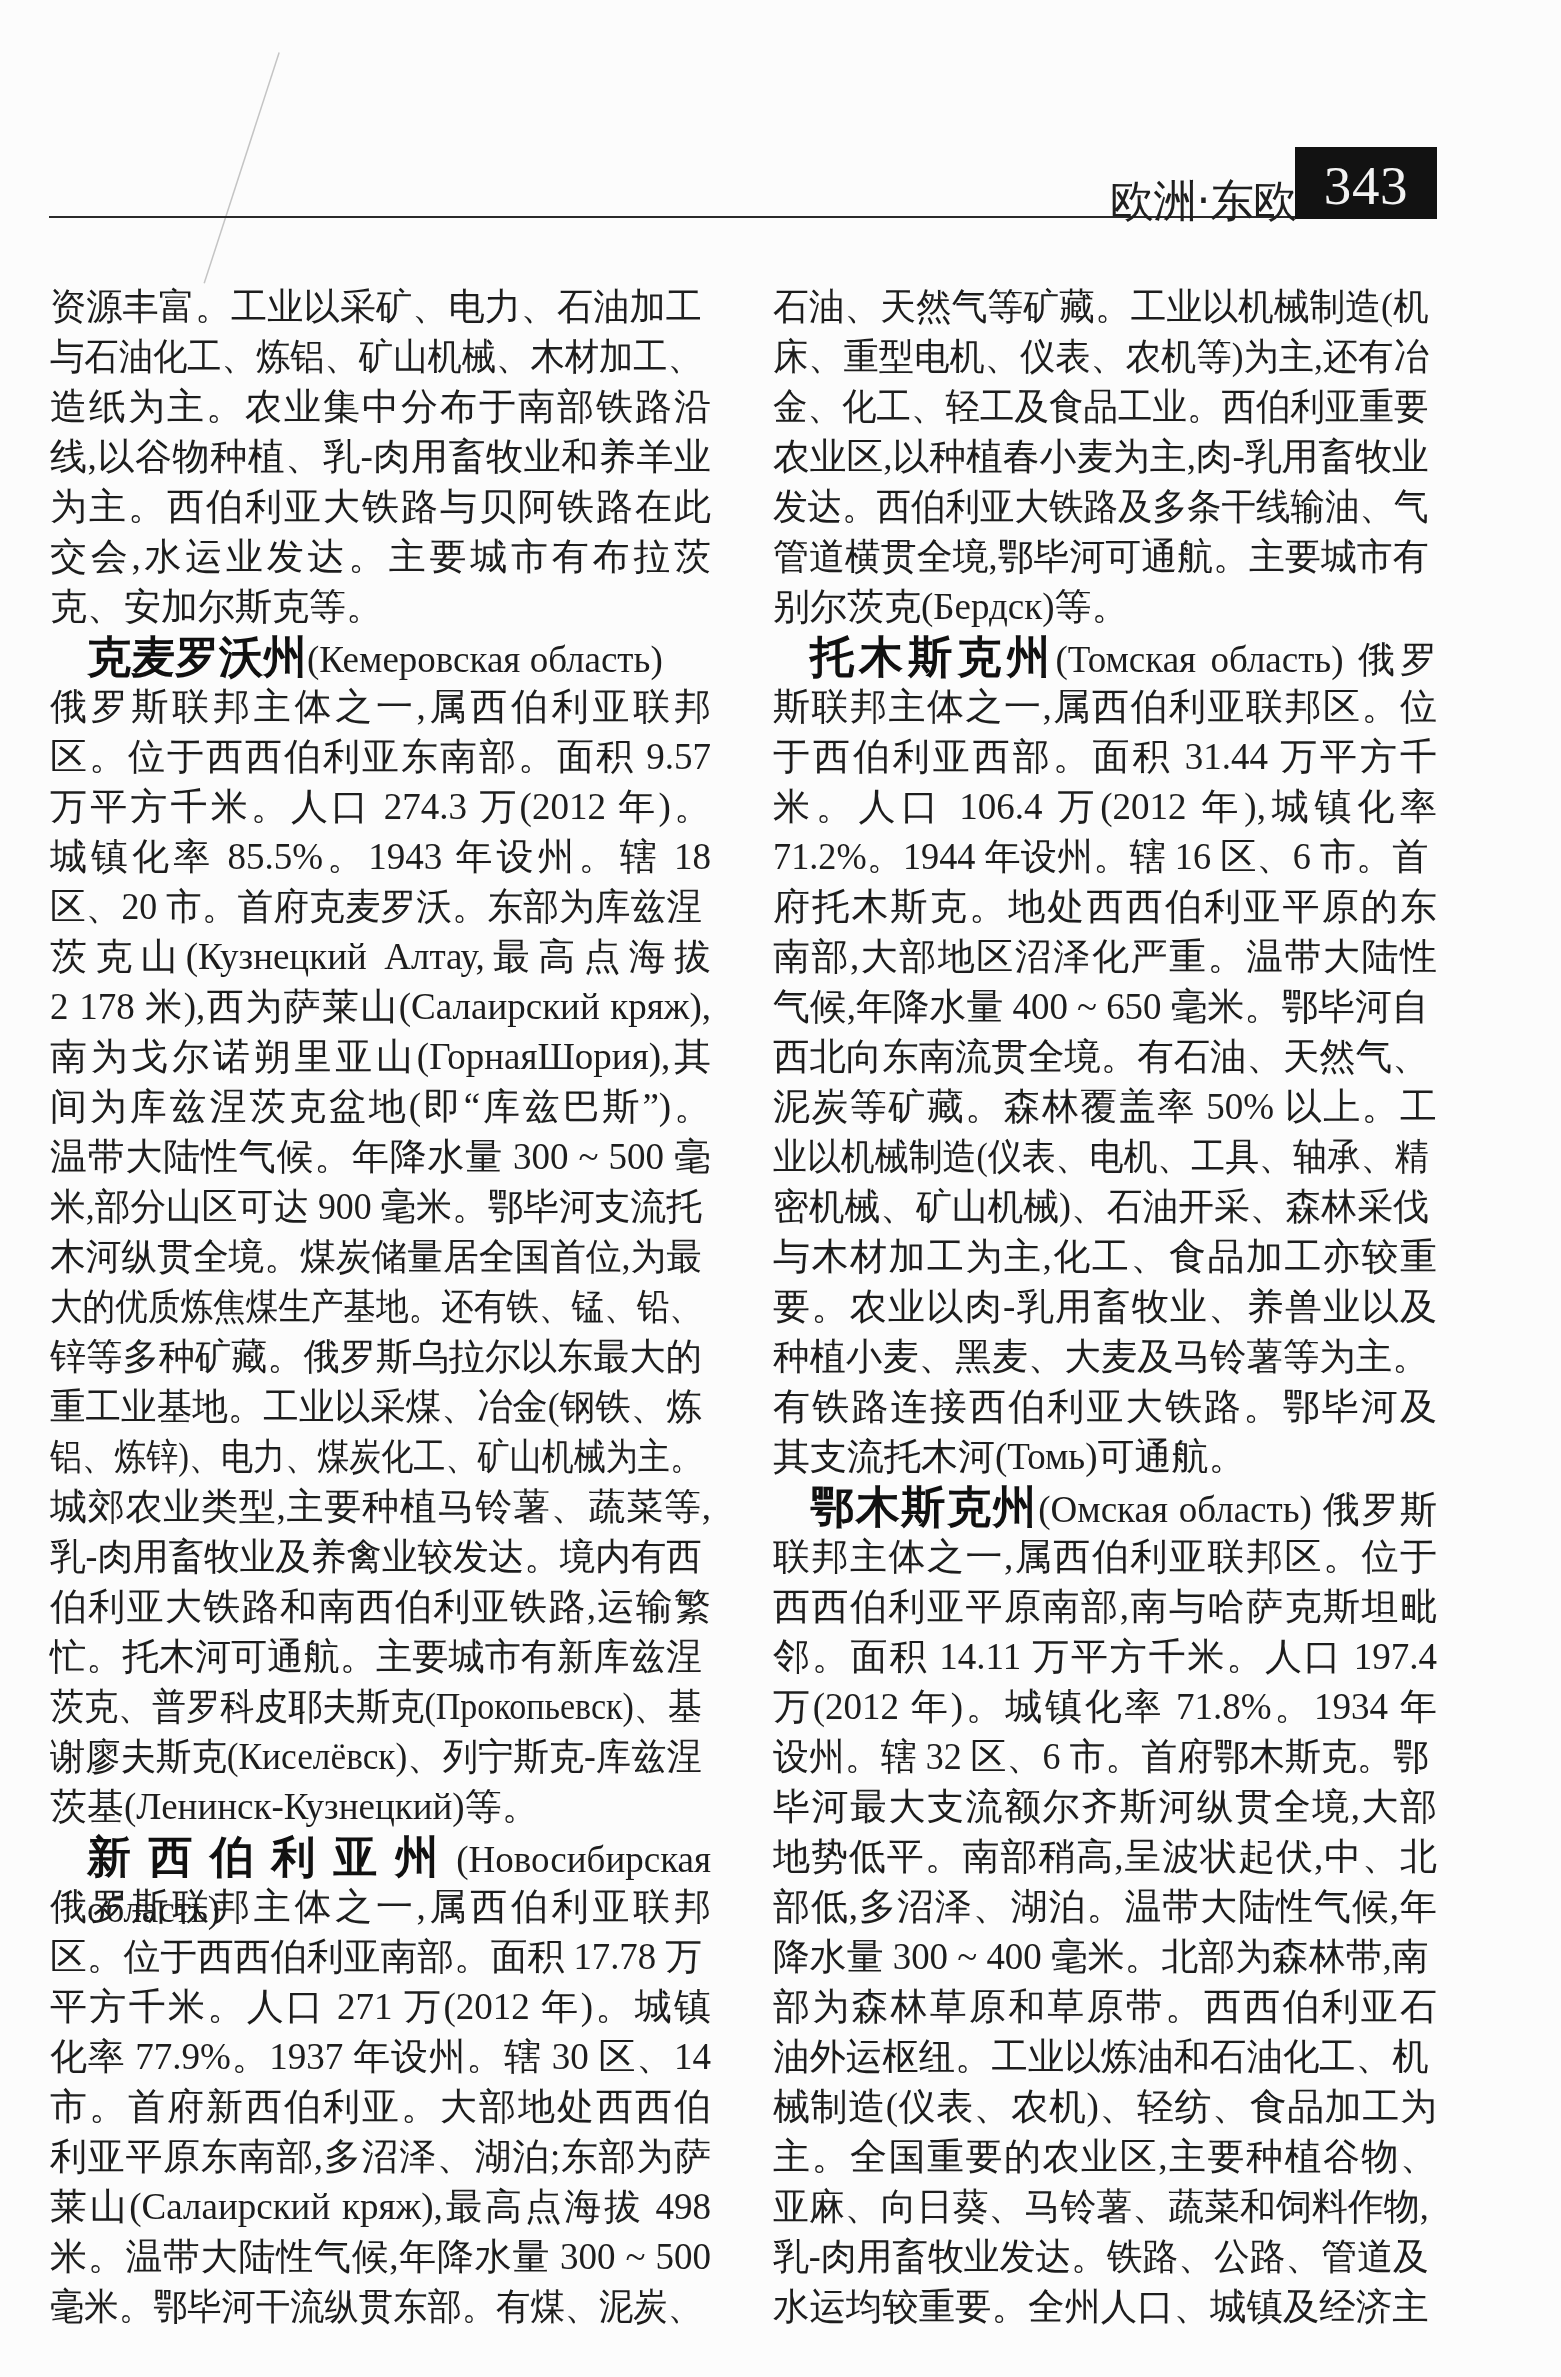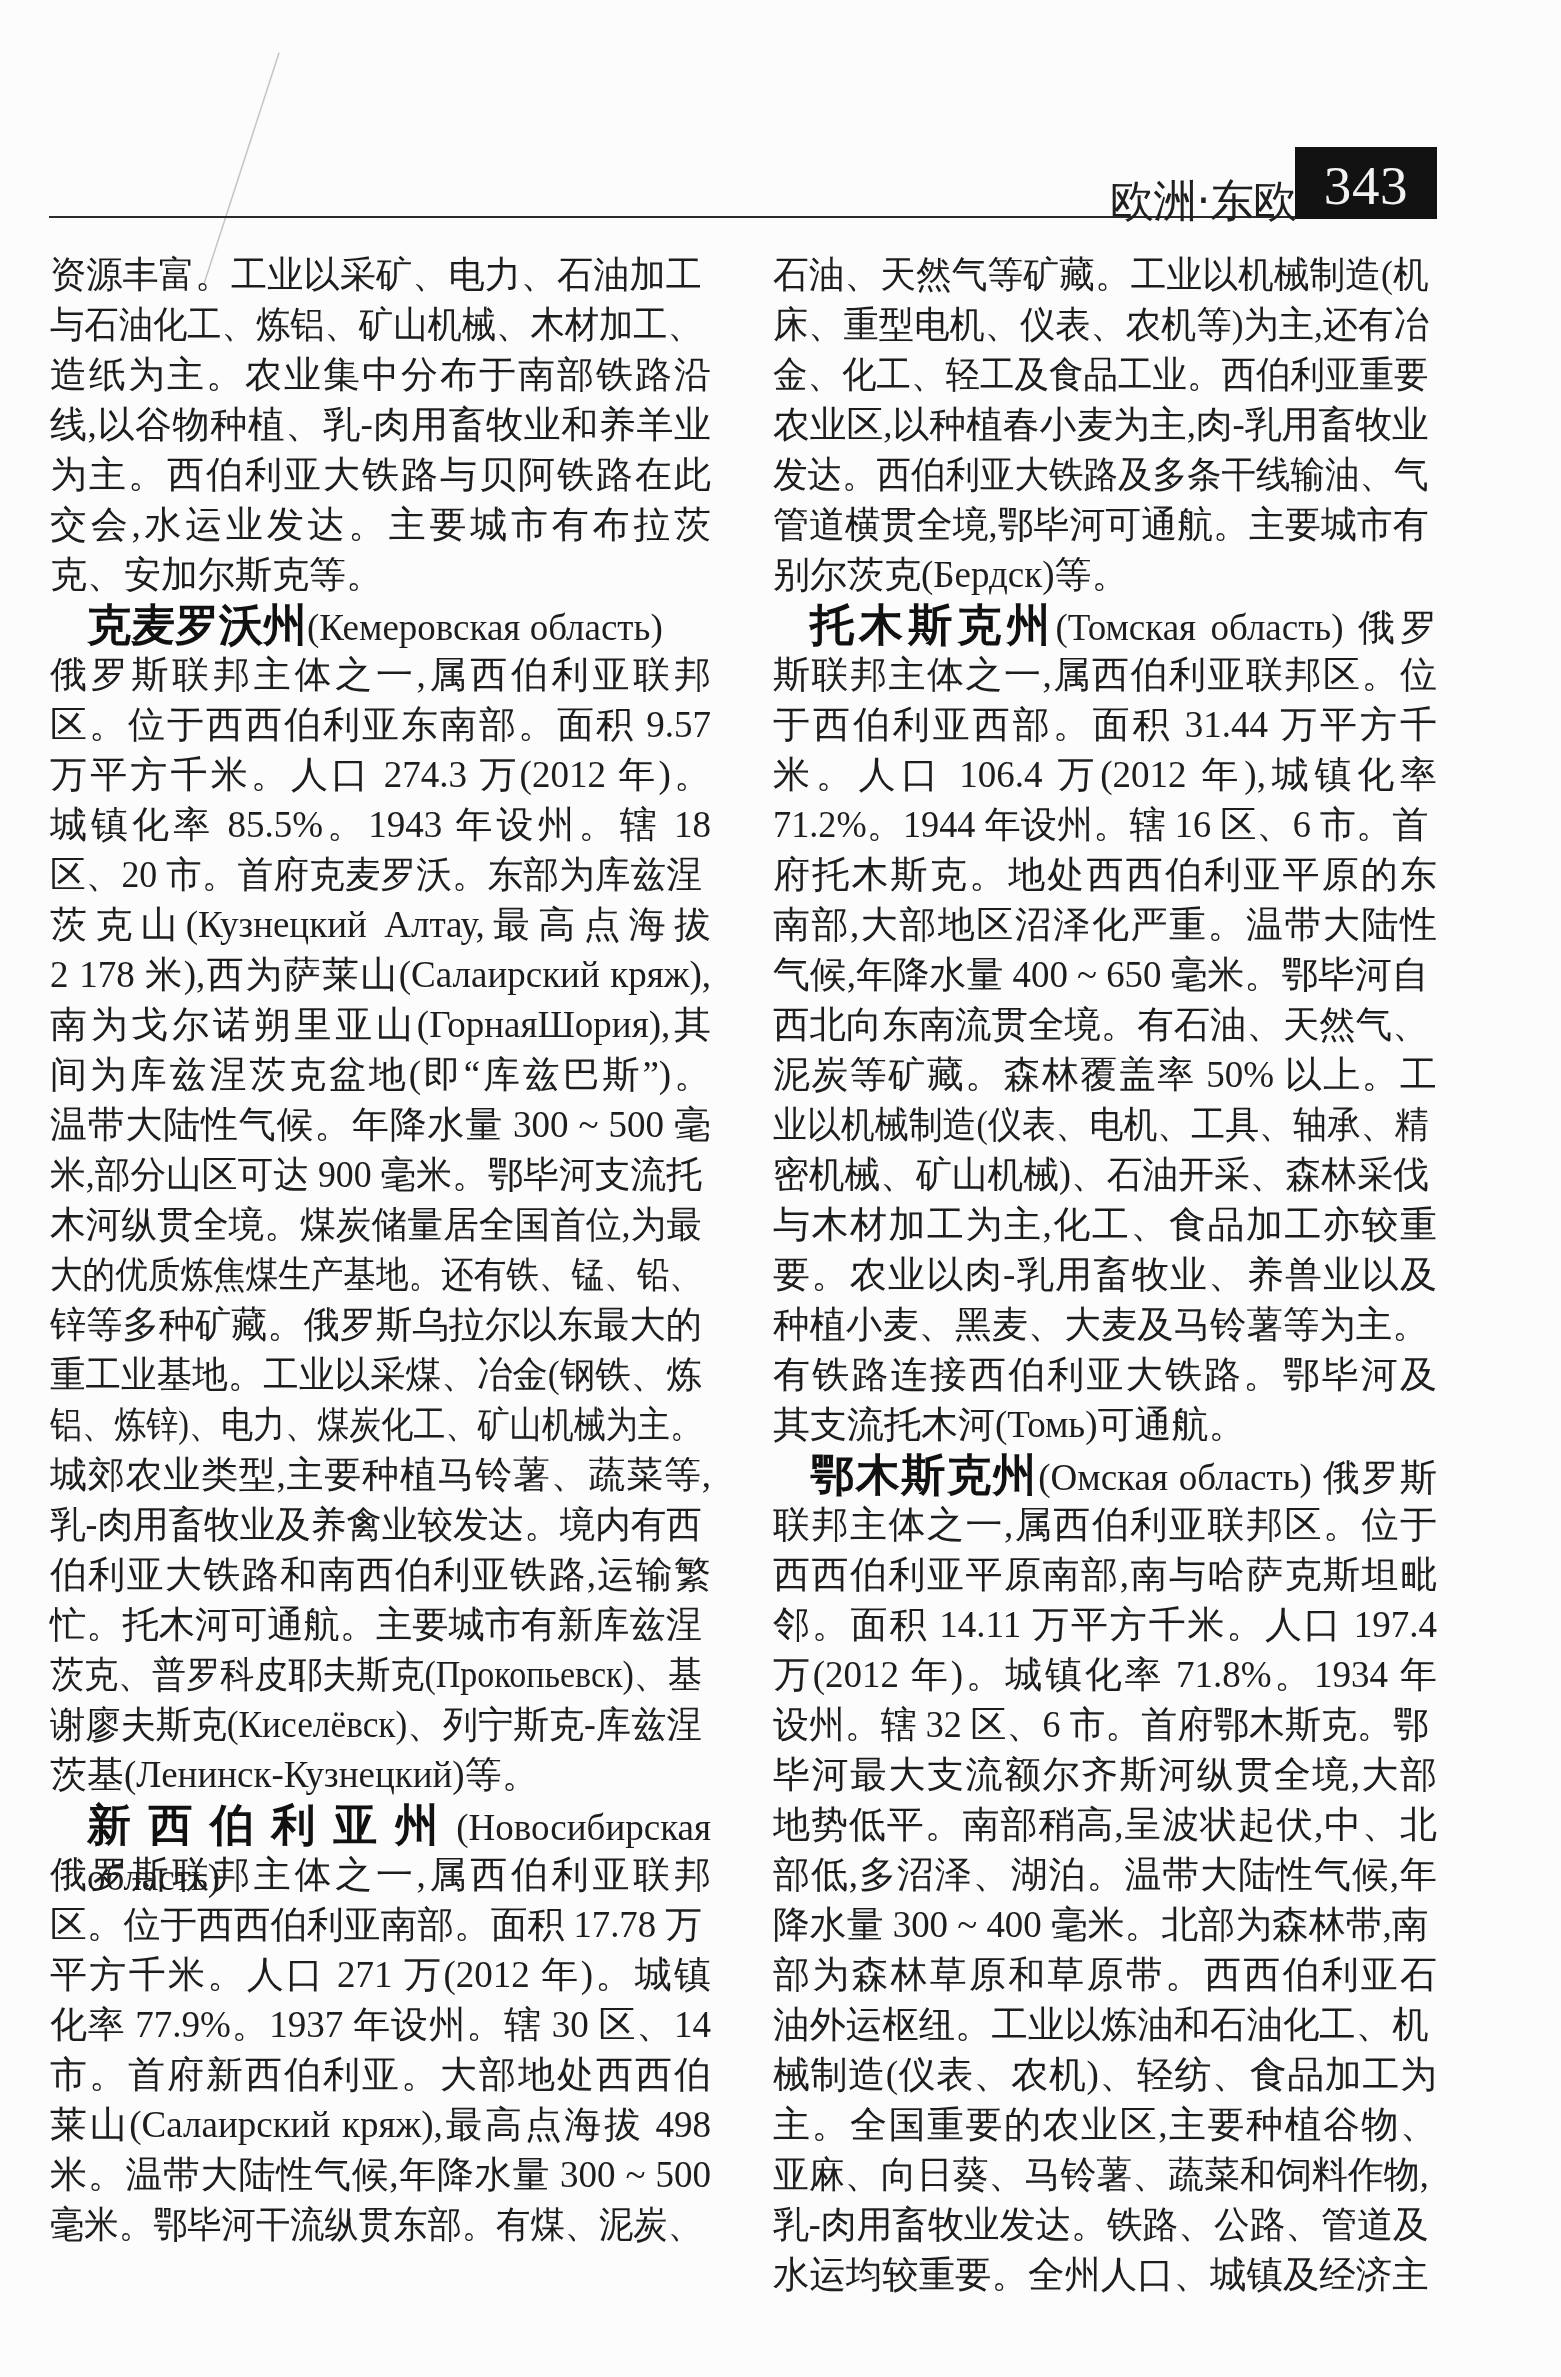--- a/index.html
+++ b/index.html
@@ -24,21 +24,21 @@
   .page-number-box {
     position: absolute; left: 1295px; top: 147px; width: 142px; height: 72px;
     background: #121212;
     display: flex; align-items: center; justify-content: center;
   }
   .page-number {
     font-family: "Liberation Serif", serif; font-size: 55px; line-height: 1;
     color: #f2f2f2; letter-spacing: 0.7px; padding-top: 4.5px;
   }
   .col {
-    position: absolute; top: 250px;
+    position: absolute; top: 282px;
   }
   .col.left { left: 50px; width: 661px; }
   .col.right { left: 773px; width: 664px; }
   .line {
     height: 50px;
     line-height: 50px;
     font-family: "Liberation Serif", "DejaVu Serif", serif;
     font-size: 37px;
     text-align: justify;
     text-align-last: justify;
@@ -101,20 +101,21 @@
     <div class="line" style="white-space: nowrap; text-align: left; text-align-last: left; transform-origin: left center; transform: scaleX(0.9789);">忙。托木河可通航。主要城市有新库兹涅</div>
     <div class="line" style="white-space: nowrap; text-align: left; text-align-last: left; transform-origin: left center; transform: scaleX(0.9199);">茨克、普罗科皮耶夫斯克(Прокопьевск)、基</div>
     <div class="line" style="white-space: nowrap; text-align: left; text-align-last: left; transform-origin: left center; transform: scaleX(0.9555);">谢廖夫斯克(Киселёвск)、列宁斯克-库兹涅</div>
     <div class="line last" style="">茨基(Ленинск-Кузнецкий)等。</div>
     <div class="line indent" style=""><span class="hd">新西伯利亚州</span><span>(Новосибирская  область)</span></div>
     <div class="line" style="">俄罗斯联邦主体之一,属西伯利亚联邦</div>
     <div class="line" style="white-space: nowrap; text-align: left; text-align-last: left; transform-origin: left center; transform: scaleX(0.9927);">区。位于西西伯利亚南部。面积 17.78 万</div>
     <div class="line" style="">平方千米。人口 271 万(2012 年)。城镇</div>
     <div class="line" style="">化率 77.9%。1937 年设州。辖 30 区、14</div>
     <div class="line" style="">市。首府新西伯利亚。大部地处西西伯</div>
+    <div class="line" style="">利亚平原东南部,多沼泽、湖泊;东部为萨</div>
     <div class="line" style="">莱山(Салаирский кряж),最高点海拔 498</div>
     <div class="line" style="">米。温带大陆性气候,年降水量 300 ~ 500</div>
     <div class="line" style="white-space: nowrap; text-align: left; text-align-last: left; transform-origin: left center; transform: scaleX(0.9274);">毫米。鄂毕河干流纵贯东部。有煤、泥炭、</div>
   </div>
 
   <div class="col right">
     <div class="line" style="white-space: nowrap; text-align: left; text-align-last: left; transform-origin: left center; transform: scaleX(0.9666);">石油、天然气等矿藏。工业以机械制造(机</div>
     <div class="line" style="white-space: nowrap; text-align: left; text-align-last: left; transform-origin: left center; transform: scaleX(0.9536);">床、重型电机、仪表、农机等)为主,还有冶</div>
     <div class="line" style="white-space: nowrap; text-align: left; text-align-last: left; transform-origin: left center; transform: scaleX(0.9326);">金、化工、轻工及食品工业。西伯利亚重要</div>
     <div class="line" style="white-space: nowrap; text-align: left; text-align-last: left; transform-origin: left center; transform: scaleX(0.9937);">农业区,以种植春小麦为主,肉-乳用畜牧业</div>

